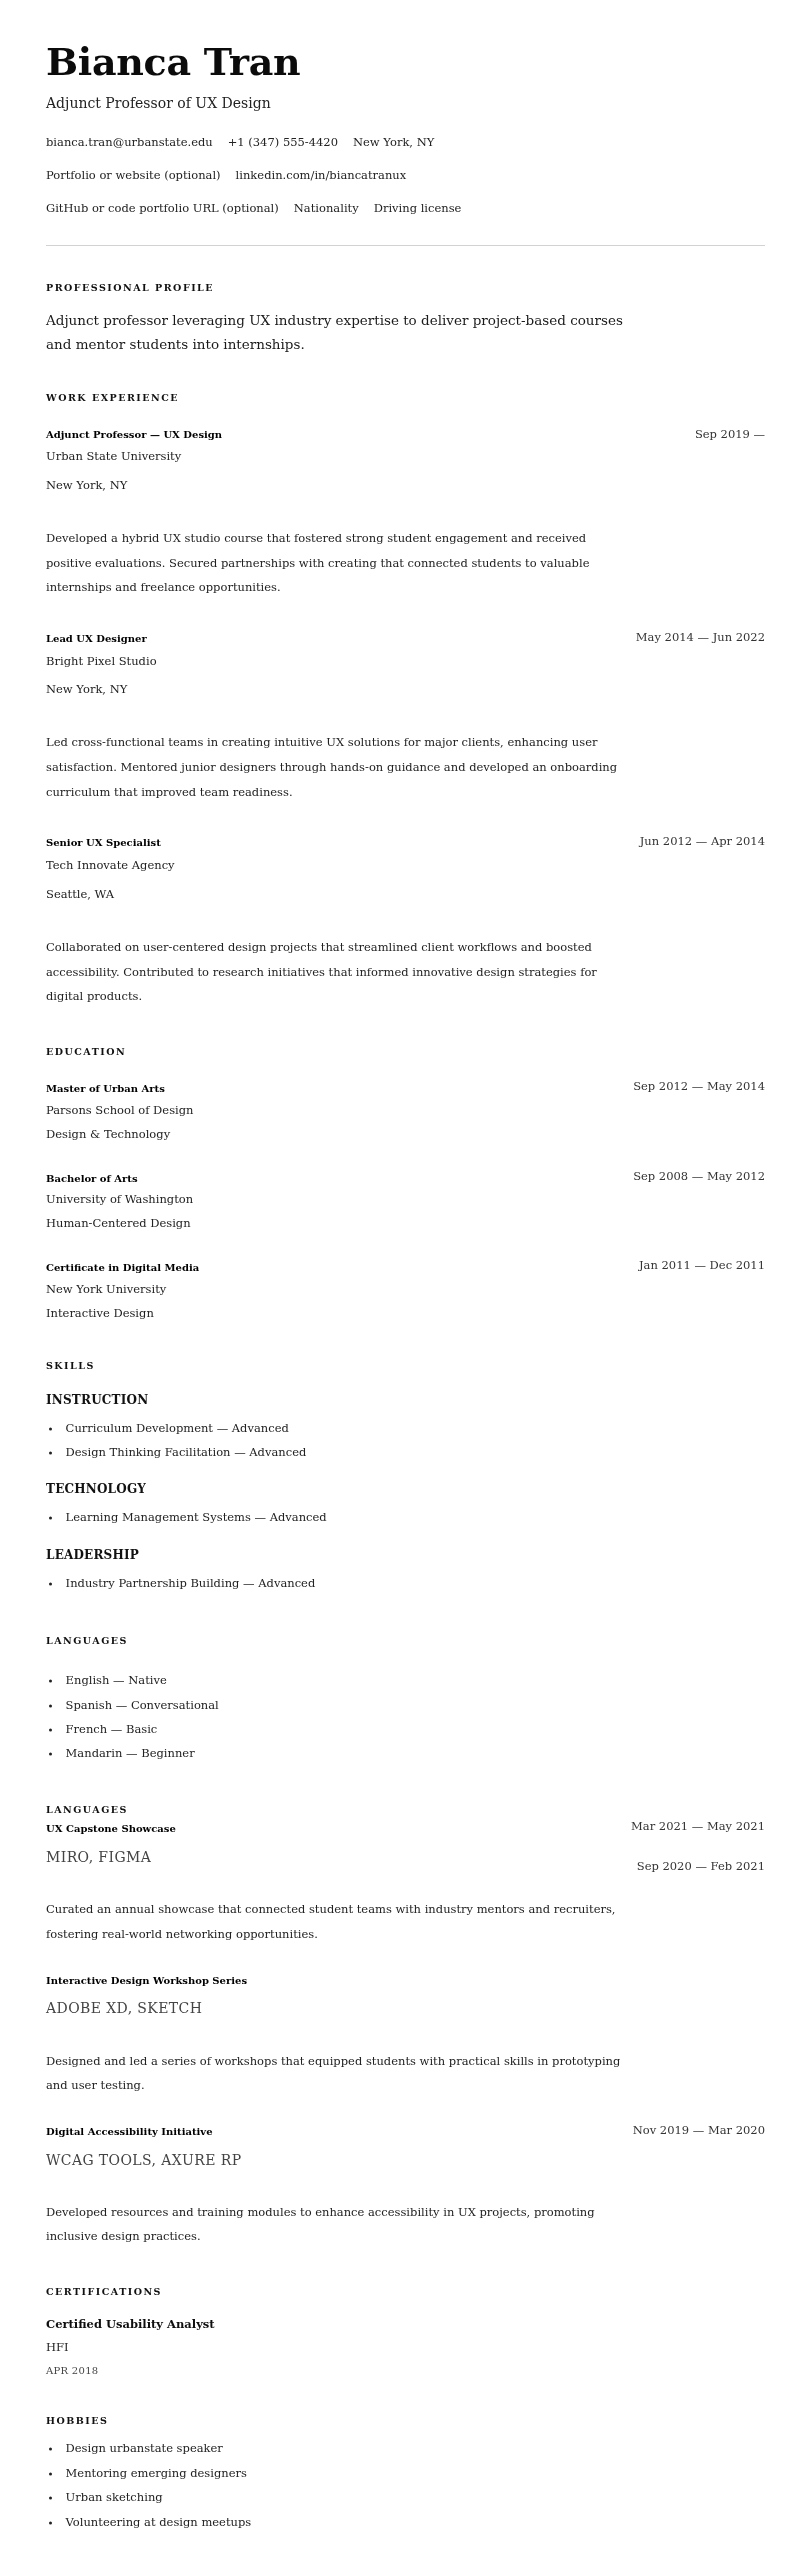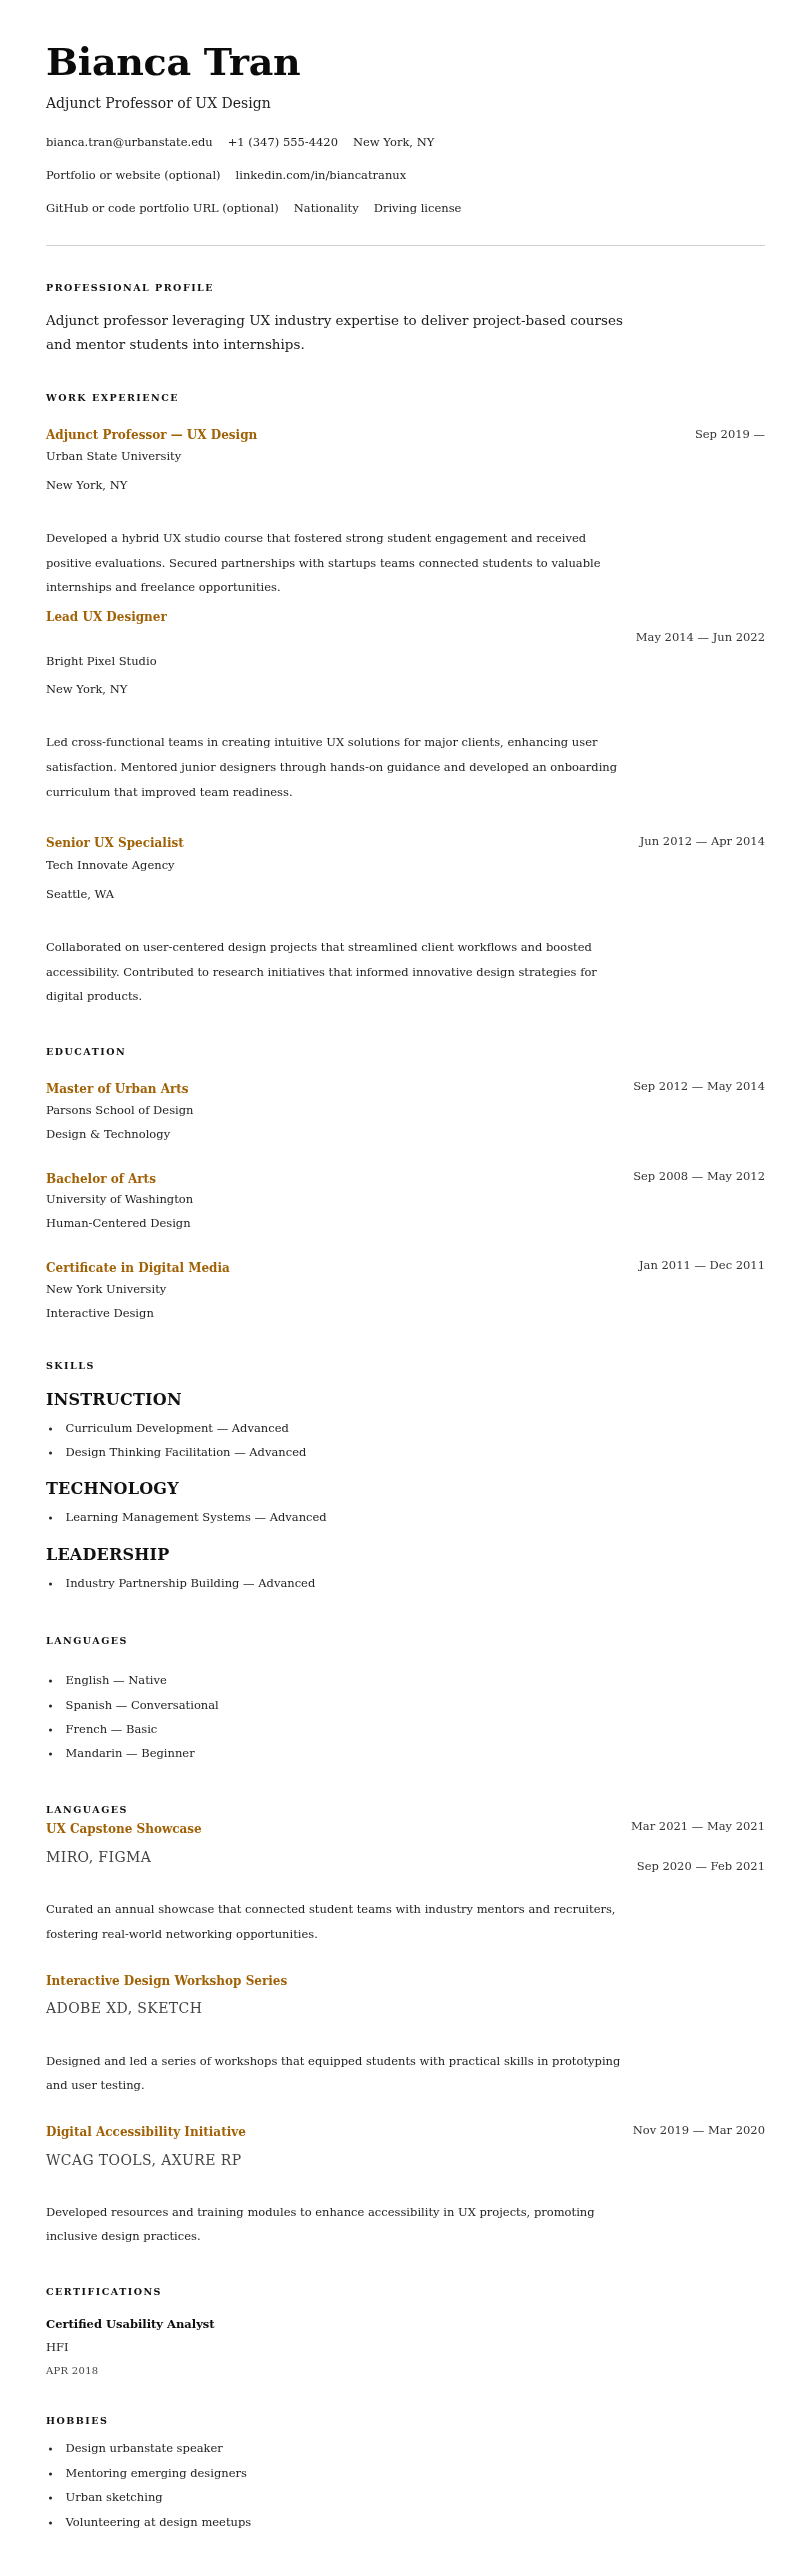--- a/index.html
+++ b/index.html
@@ -5,25 +5,25 @@
   html, body { margin: 0; padding: 0; background: #ffffff; }
   body { width: 811px; height: 2576px; position: relative; overflow: hidden;
          font-family: "DejaVu Serif", serif; color: #1f1f1f; }
   .abs { position: absolute; left: 46px; white-space: nowrap; line-height: 1; }
   .name { font-size: 38px; font-weight: bold; color: #0b0b0b; letter-spacing: -0.3px; }
   .subtitle { font-size: 14px; color: #222; }
   .contact { font-size: 11.5px; color: #222; display: flex; gap: 15px; }
   .hr { position: absolute; left: 46px; width: 719px; height: 1.4px; background: #d2d2d6; }
   .sec { font-size: 9.5px; font-weight: bold; letter-spacing: 1.5px; color: #111; }
   .profile { font-size: 13.5px; color: #1a1a1a; }
-  .title { font-size: 12px; font-weight: bold; color: #a16207; }
+  .title { font-size: 10px; font-weight: bold; color: #000000; }
   .sub { font-size: 11.5px; color: #222; }
   .date { position: absolute; right: 46px; font-size: 11.5px; color: #333; white-space: nowrap; line-height: 1; }
   .desc { font-size: 11.5px; color: #222; }
-  .cat { font-size: 16px; font-weight: bold; color: #111; letter-spacing: 0.2px; }
+  .cat { font-size: 12px; font-weight: bold; color: #111; letter-spacing: 0.2px; }
   .bullet { font-size: 11.5px; color: #222; }
   .bullet .dot { position: absolute; left: 2.7px; top: 50%; width: 3.4px; height: 3.4px; border-radius: 50%; background: #222; transform: translateY(-50%); }
   .bullet .txt { margin-left: 19.6px; }
   .tools { font-size: 14px; color: #444; letter-spacing: 0.4px; }
   .certtitle { font-size: 11.5px; font-weight: bold; color: #0e0e0e; }
   .certdate { font-size: 10px; color: #444; letter-spacing: 0.3px; }
   .line { position: relative; display: block; transform: translateY(-50%); }
 </style>
 </head>
 <body>
@@ -75,27 +75,27 @@
 <div class="abs sub" style="top:457px">
     <span class="line">Urban State University</span>
   </div>
 <div class="abs sub" style="top:486px">
     <span class="line">New York, NY</span>
   </div>
 <div class="abs desc" style="top:539px">
     <span class="line">Developed a hybrid UX studio course that fostered strong student engagement and received</span>
   </div>
 <div class="abs desc" style="top:564px">
-    <span class="line">positive evaluations. Secured partnerships with startups teams connected students to valuable</span>
+    <span class="line">positive evaluations. Secured partnerships with creating that connected students to valuable</span>
   </div>
 <div class="abs desc" style="top:588px">
     <span class="line">internships and freelance opportunities.</span>
   </div>
 
-<div class="abs title" style="top:617px">
+<div class="abs title" style="top:639px">
     <span class="line">Lead UX Designer</span>
   </div>
 <div class="date" style="top:638px">
     <span class="line">May 2014 — Jun 2022</span>
   </div>
 <div class="abs sub" style="top:662px">
     <span class="line">Bright Pixel Studio</span>
   </div>
 <div class="abs sub" style="top:690px">
     <span class="line">New York, NY</span>

